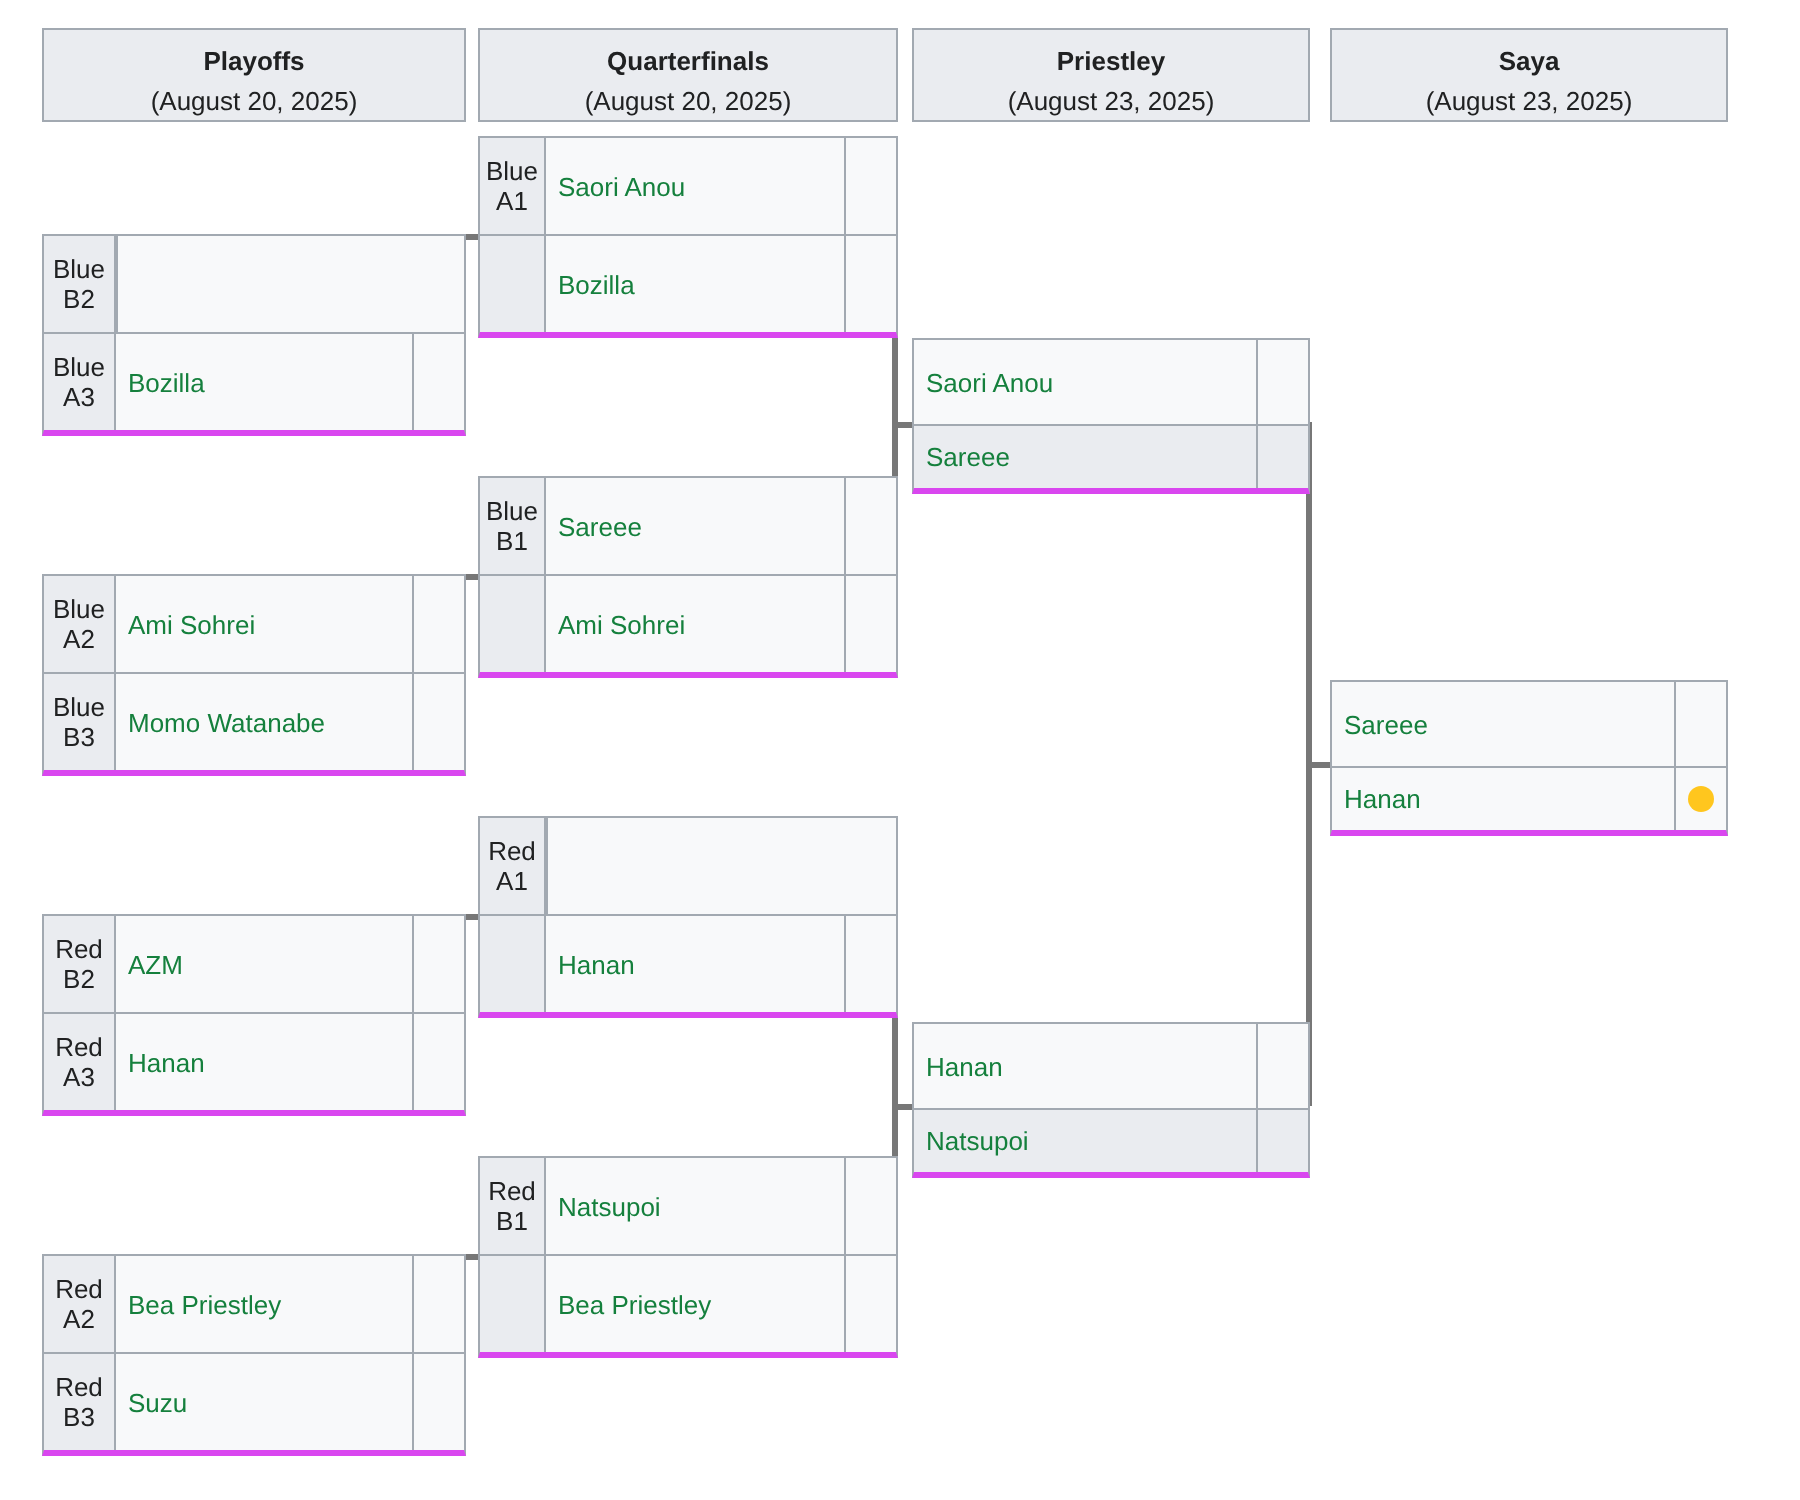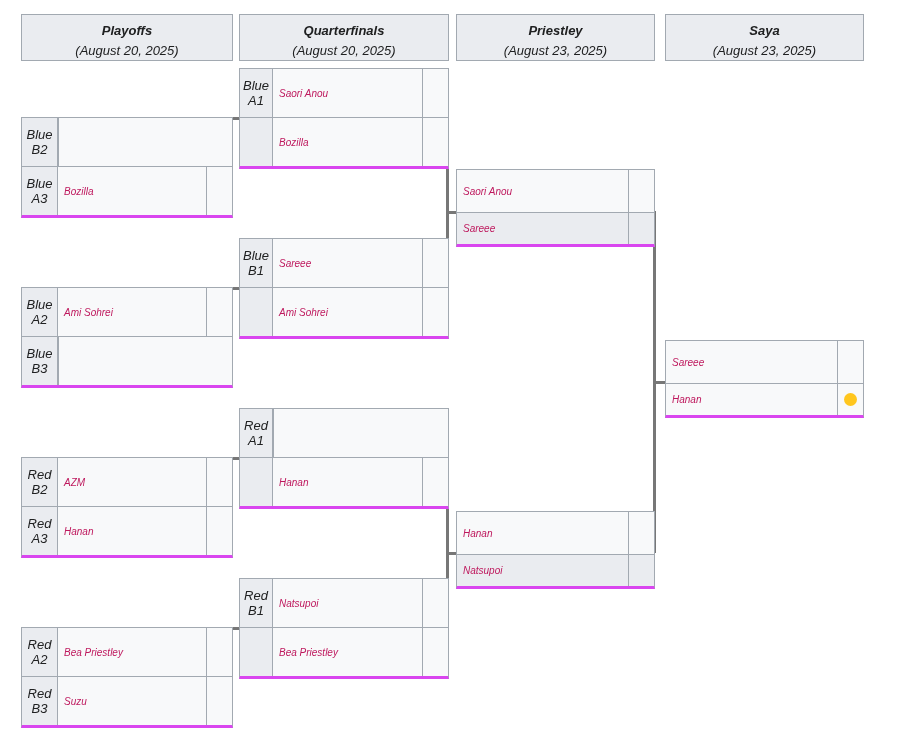--- a/index.html
+++ b/index.html
@@ -5,21 +5,21 @@
 <style>
   html,body{margin:0;padding:0;}
   body{
     width:900px;height:750px;
     background:#ffffff;
     font-family:"Liberation Sans", sans-serif;
     font-size:13px;
     color:#202122;
     overflow:hidden;
   }
-  #bracket{position:relative;width:900px;height:750px;font-style:italic;}
+  #bracket{position:relative;width:900px;height:750px;}
 
   
   .round-header{
     position:absolute;
     box-sizing:border-box;
     background:#eaecf0;
     border:1px solid #a2a9b1;
     text-align:center;
     padding-top:6px;
     line-height:1.55;
@@ -70,22 +70,22 @@
     white-space:nowrap;
   }
   .seed span{display:block;}
 
   .name{
     box-sizing:border-box;
     flex:1 1 auto;
     display:flex;
     align-items:center;
     padding-left:6px;
-    color:#be185d;
-    font-size:10px;
+    color:#15803d;
+    font-size:13px;
     overflow:hidden;
     white-space:nowrap;
   }
   .score{
     box-sizing:border-box;
     flex:0 0 auto;
     border-left:1px solid #a2a9b1;
     display:flex;
     align-items:center;
     justify-content:center;
@@ -189,20 +189,21 @@
         <span>A2</span>
       </div>
       <div class="name" style="height:48px;">Ami Sohrei</div>
       <div class="score" style="flex-basis:26px;height:48px;"></div>
     </div>
     <div class="row">
       <div class="seed" style="flex-basis:36px;height:48px;">
         <span>Blue</span>
         <span>B3</span>
       </div>
+      <div class="name" style="height:48px;">Momo Watanabe</div>
       <div class="score" style="flex-basis:26px;height:48px;"></div>
     </div>
   </div>
 
   <div class="match" style="left:21px;top:457px;width:212px;">
     <div class="row">
       <div class="seed" style="flex-basis:36px;height:48px;">
         <span>Red</span>
         <span>B2</span>
       </div>

